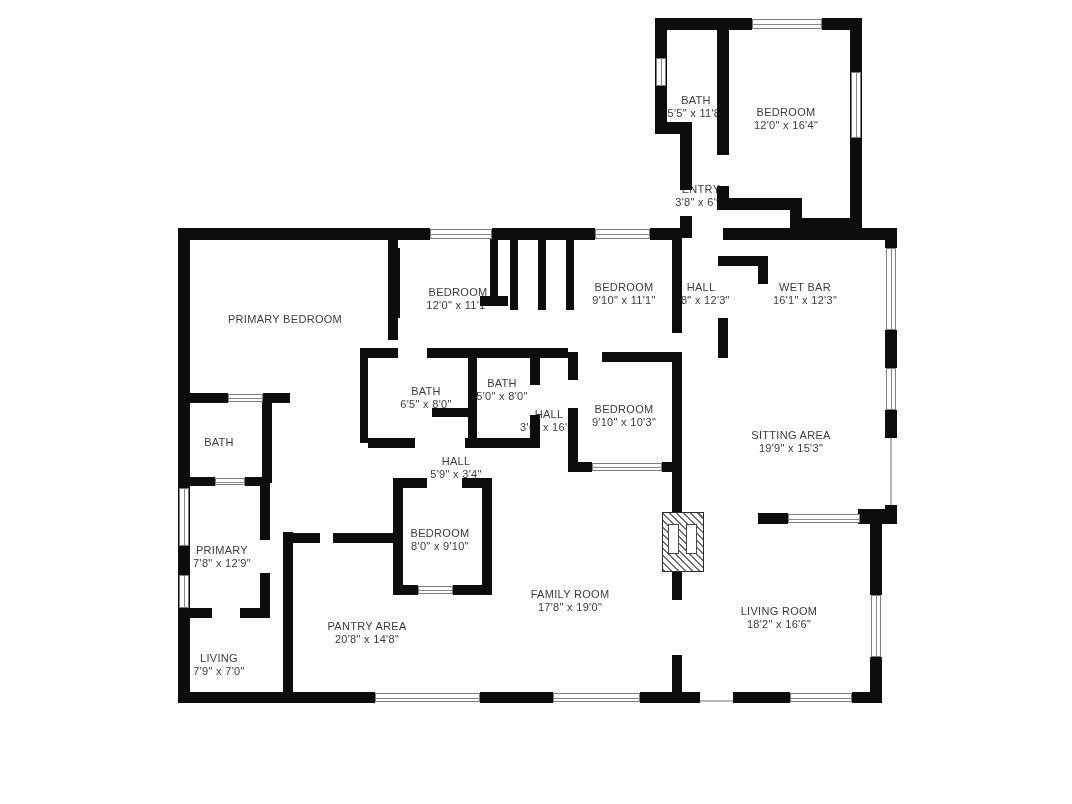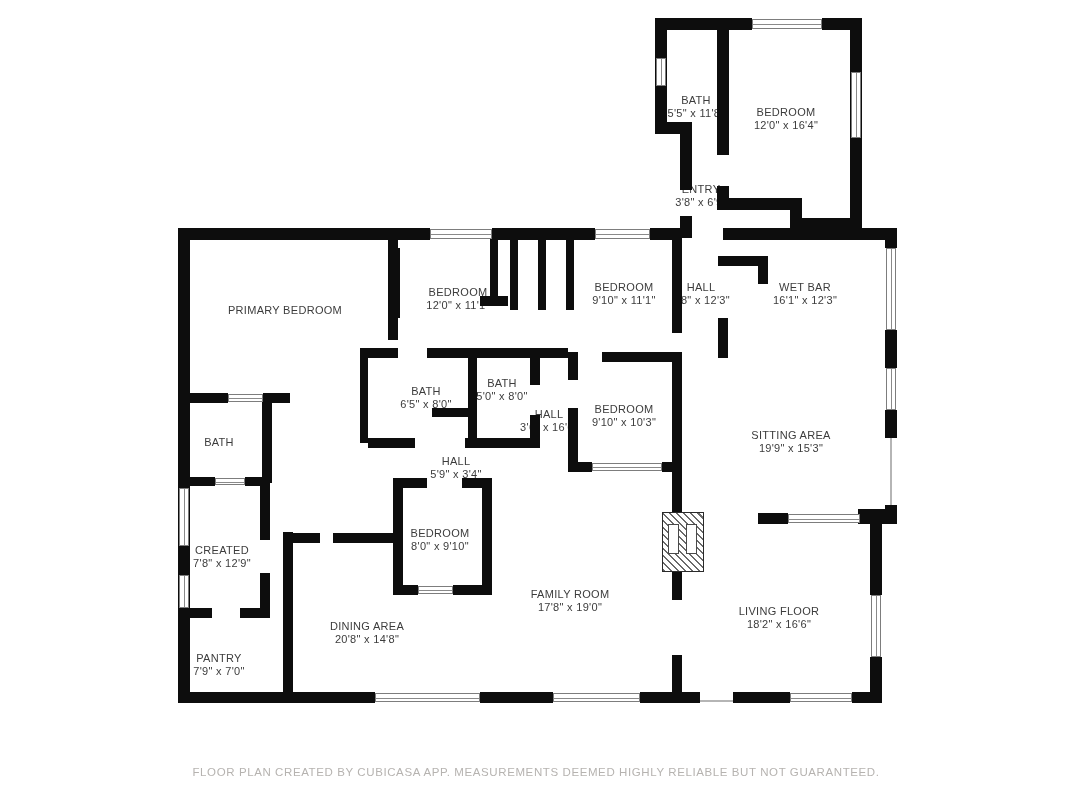--- a/index.html
+++ b/index.html
@@ -37,21 +37,21 @@
     <span class="rd">5'5" x 11'8"</span>
   </div>
   <div class="room" style="left:786px;top:106px">
     <span class="rn">BEDROOM</span>
     <span class="rd">12'0" x 16'4"</span>
   </div>
   <div class="room" style="left:701px;top:183px">
     <span class="rn">ENTRY</span>
     <span class="rd">3'8" x 6'9"</span>
   </div>
-  <div class="room" style="left:285px;top:304px">
+  <div class="room" style="left:285px;top:313px">
     <span class="rn">PRIMARY BEDROOM</span>
     <span class="rd"></span>
   </div>
   <div class="room" style="left:458px;top:286px">
     <span class="rn">BEDROOM</span>
     <span class="rd">12'0" x 11'1"</span>
   </div>
   <div class="room" style="left:624px;top:281px">
     <span class="rn">BEDROOM</span>
     <span class="rd">9'10" x 11'1"</span>
@@ -90,41 +90,40 @@
   </div>
   <div class="room" style="left:456px;top:455px">
     <span class="rn">HALL</span>
     <span class="rd">5'9" x 3'4"</span>
   </div>
   <div class="room" style="left:440px;top:527px">
     <span class="rn">BEDROOM</span>
     <span class="rd">8'0" x 9'10"</span>
   </div>
   <div class="room" style="left:222px;top:544px">
-    <span class="rn">CREATED</span>
+    <span class="rn">PRIMARY</span>
     <span class="rd">7'8" x 12'9"</span>
   </div>
   <div class="room" style="left:570px;top:588px">
     <span class="rn">FAMILY ROOM</span>
     <span class="rd">17'8" x 19'0"</span>
   </div>
   <div class="room" style="left:779px;top:605px">
-    <span class="rn">LIVING FLOOR</span>
+    <span class="rn">LIVING ROOM</span>
     <span class="rd">18'2" x 16'6"</span>
   </div>
   <div class="room" style="left:219px;top:652px">
-    <span class="rn">PANTRY</span>
+    <span class="rn">LIVING</span>
     <span class="rd">7'9" x 7'0"</span>
   </div>
   <div class="room" style="left:367px;top:620px">
-    <span class="rn">DINING AREA</span>
+    <span class="rn">PANTRY AREA</span>
     <span class="rd">20'8" x 14'8"</span>
   </div>
 
-  <div class="footer">FLOOR PLAN CREATED BY CUBICASA APP. MEASUREMENTS DEEMED HIGHLY RELIABLE BUT NOT GUARANTEED.</div>
 <div class="w" style="left: 655px; top: 18px; width: 97px; height: 12px;"></div>
     <div class="w" style="left: 822px; top: 18px; width: 40px; height: 12px;"></div>
     <div class="w" style="left: 655px; top: 18px; width: 12px; height: 112px;"></div>
     <div class="w" style="left: 655px; top: 122px; width: 37px; height: 12px;"></div>
     <div class="w" style="left: 680px; top: 122px; width: 12px; height: 68px;"></div>
     <div class="w" style="left: 680px; top: 216px; width: 12px; height: 22px;"></div>
     <div class="w" style="left: 717px; top: 30px; width: 12px; height: 125px;"></div>
     <div class="w" style="left: 717px; top: 186px; width: 12px; height: 24px;"></div>
     <div class="w" style="left: 850px; top: 18px; width: 12px; height: 212px;"></div>
     <div class="w" style="left: 717px; top: 198px; width: 85px; height: 12px;"></div>

